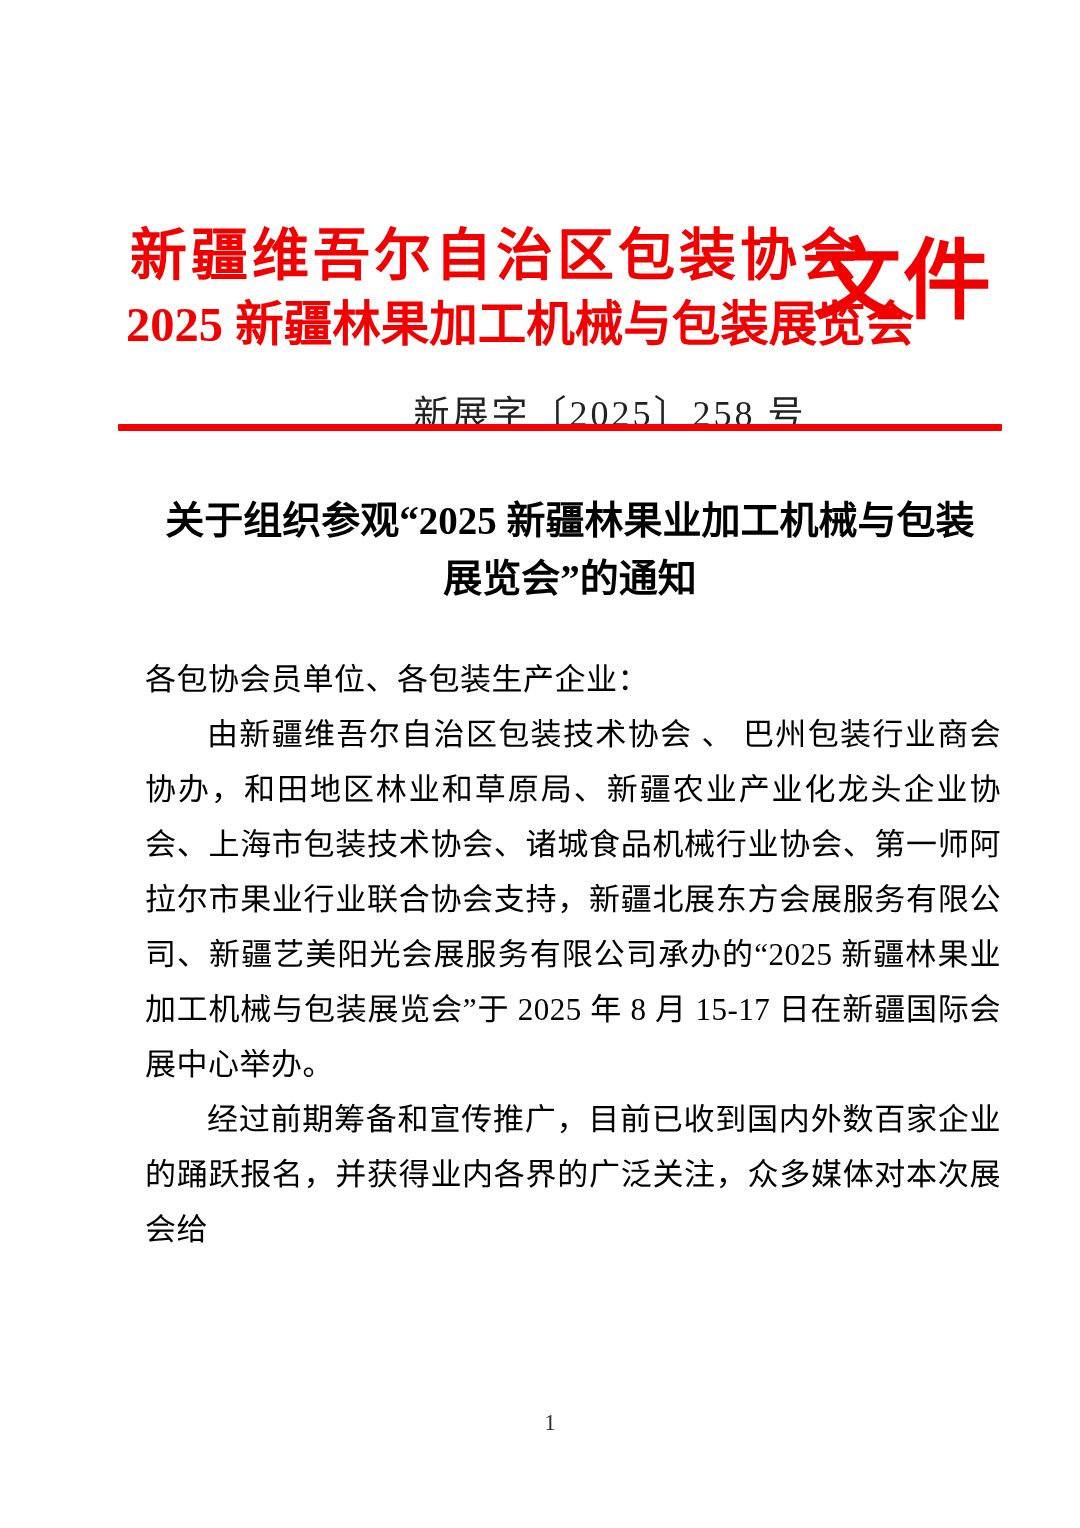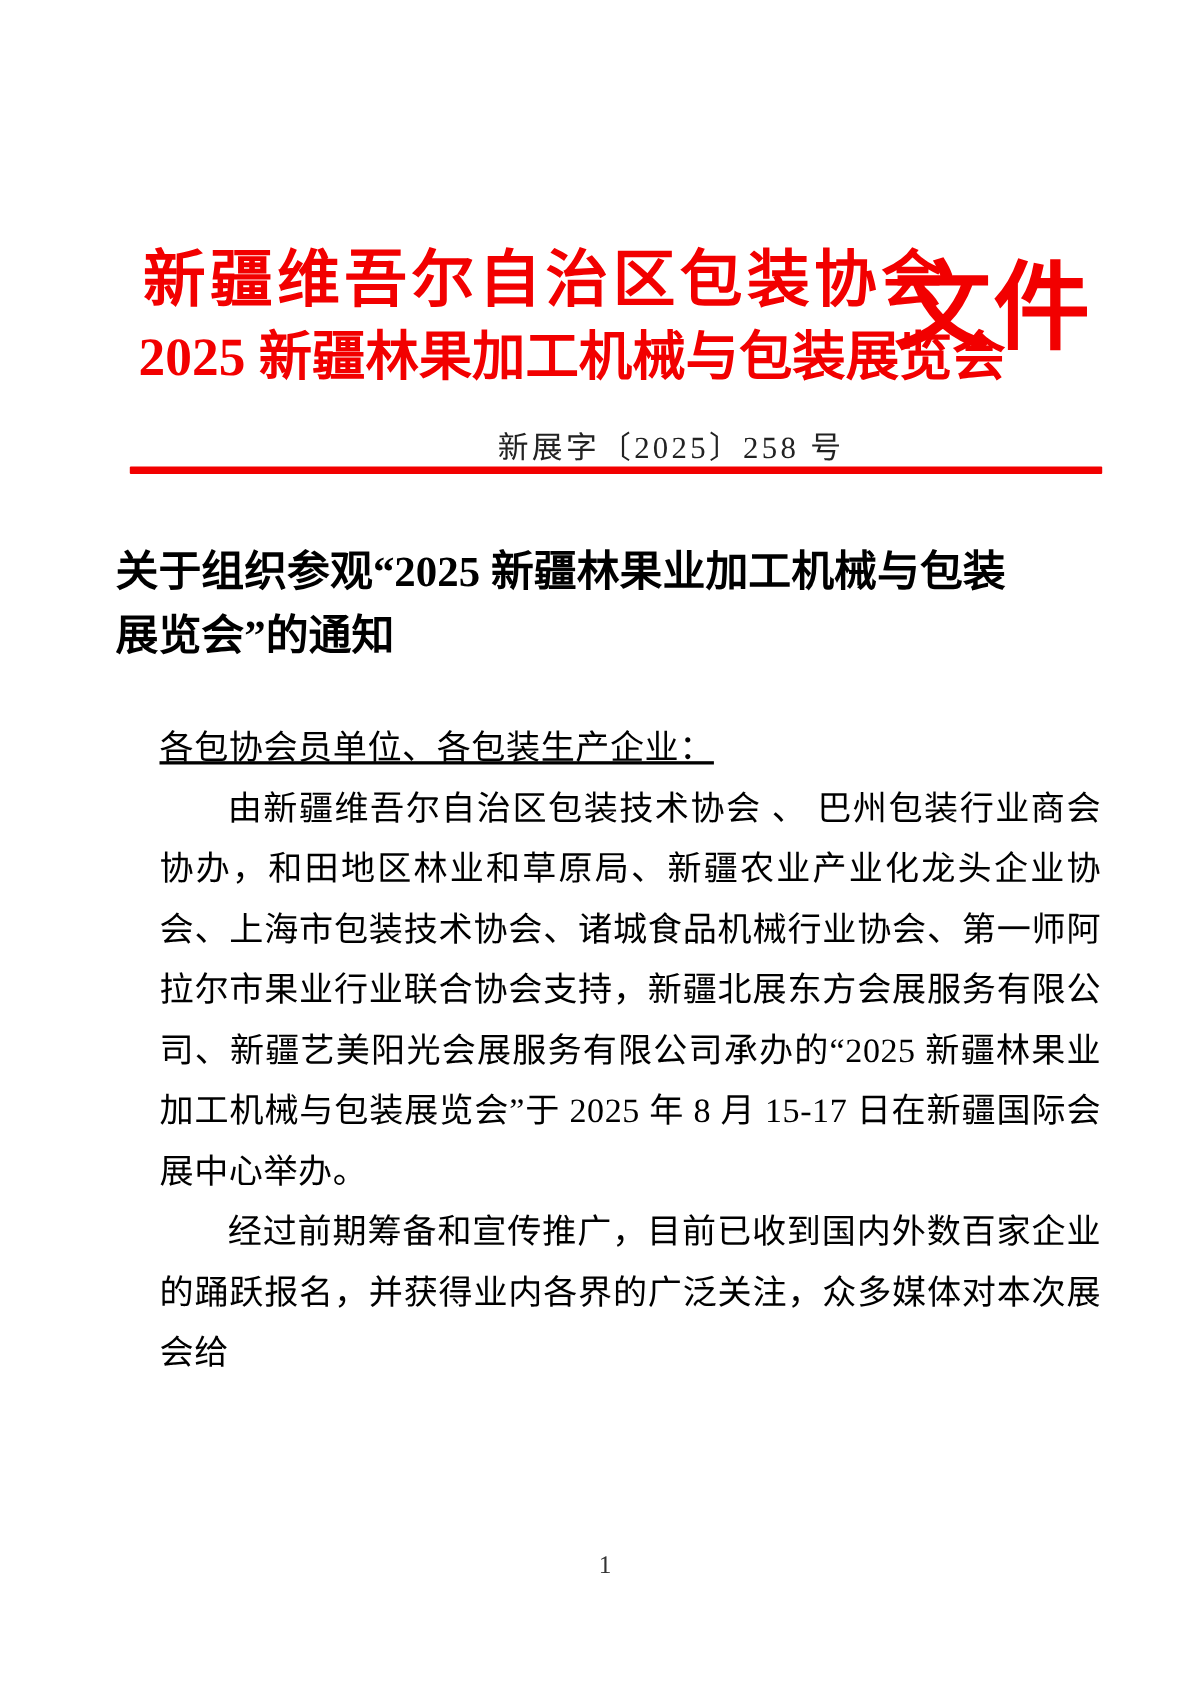--- a/index.html
+++ b/index.html
@@ -58,41 +58,41 @@
     letter-spacing:2px;
     line-height:1.1;
     white-space:nowrap;
   }
   .doc-number{
     position:absolute;
     top:384px;
     left:150px;
     width:920px;
     text-align:center;
-    font-size:28px;
+    font-size:36px;
     letter-spacing:3px;
     color:#222222;
     white-space:nowrap;
   }
   .red-rule{
     position:absolute;
     top:424px;
     left:118px;
     width:884px;
     height:7px;
     background:var(--accent-red);
     border-radius:1px;
   }
   
   .doc-title{
     position:absolute;
     top:492px;
     left:105px;
     width:930px;
-    text-align:left;
+    text-align:center;
     font-size:39px;
     font-weight:700;
     line-height:58px;
     color:#000000;
   }
   
   .doc-body{
     position:absolute;
     top:652px;
     left:145px;
@@ -103,21 +103,20 @@
     text-justify:inter-ideograph;
     color:#000000;
     letter-spacing:0.5px;
   }
   .doc-body p{
     margin:0;
     text-indent:2em;
   }
   .doc-body p.salutation{
     text-indent:0;
-    text-decoration:underline;
   }
   
   .page-number{
     position:absolute;
     top:1410px;
     left:140px;
     width:820px;
     text-align:center;
     font-size:23px;
     color:#333333;

